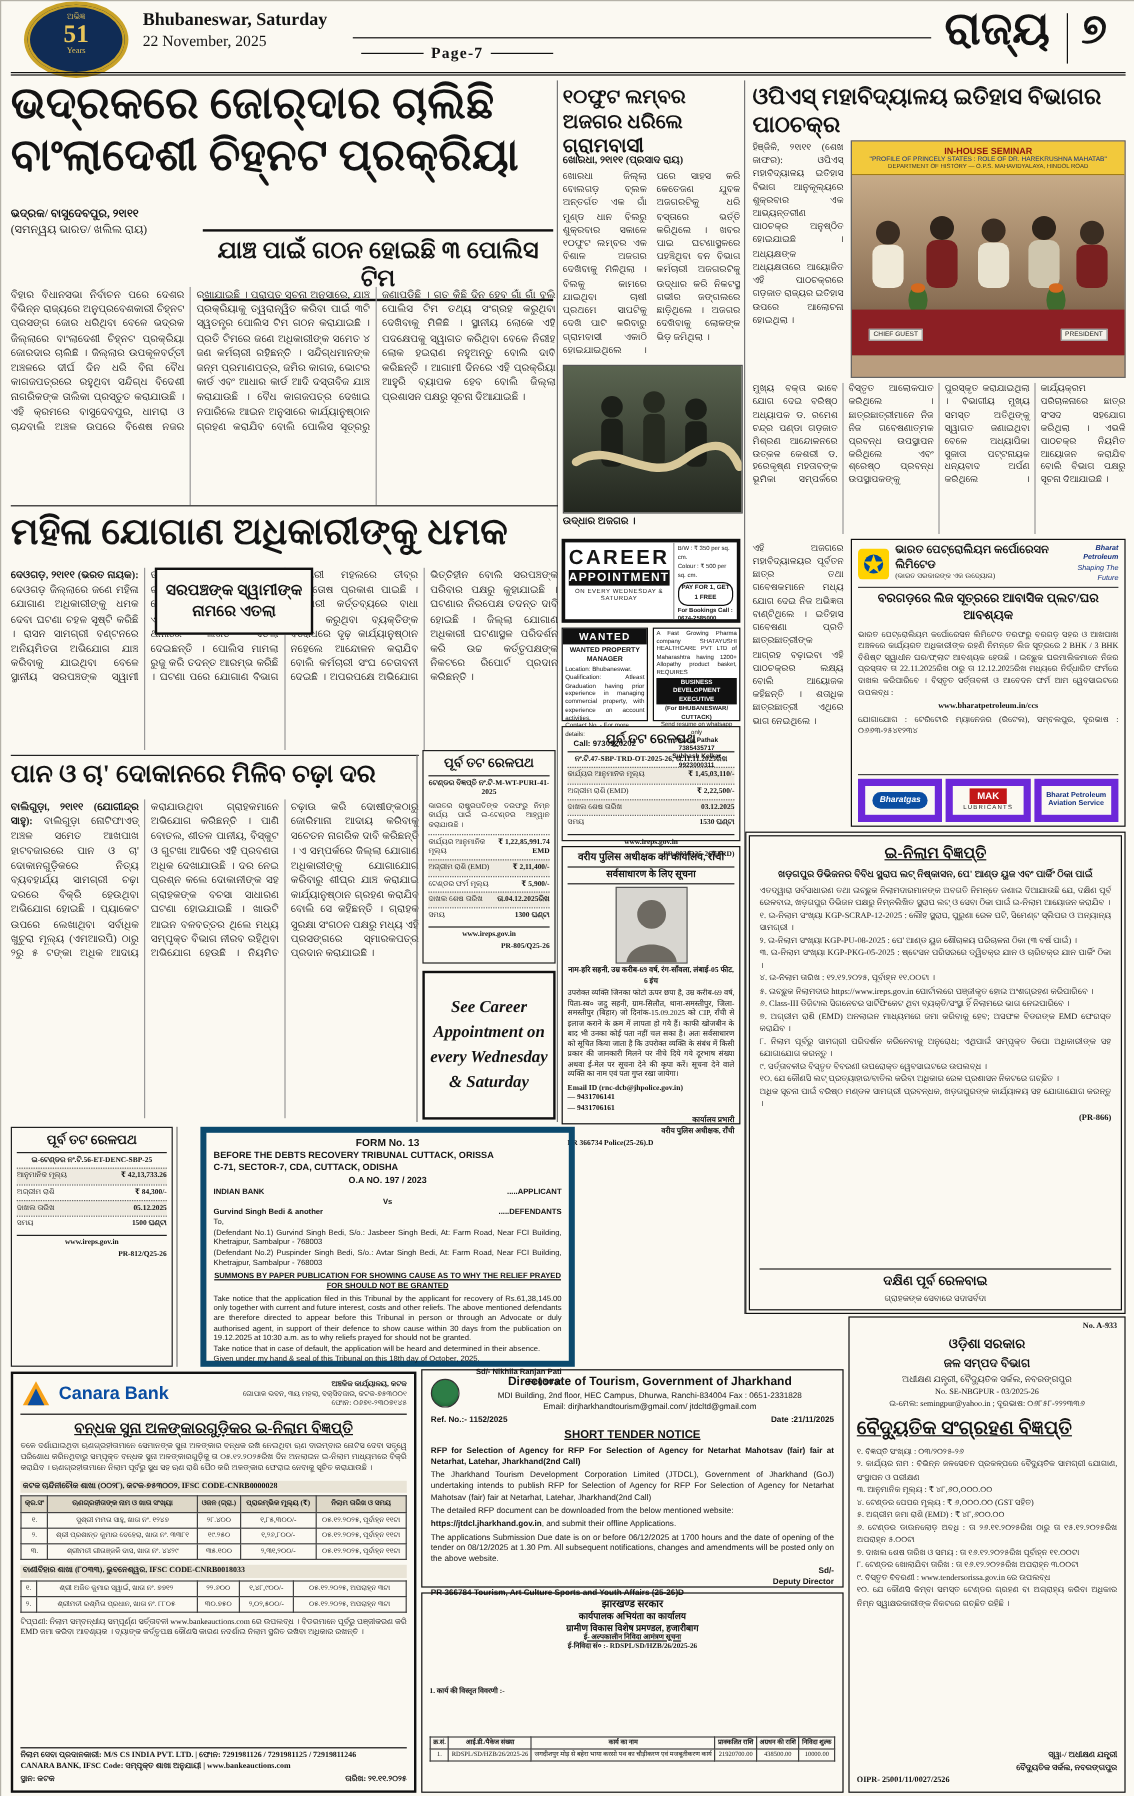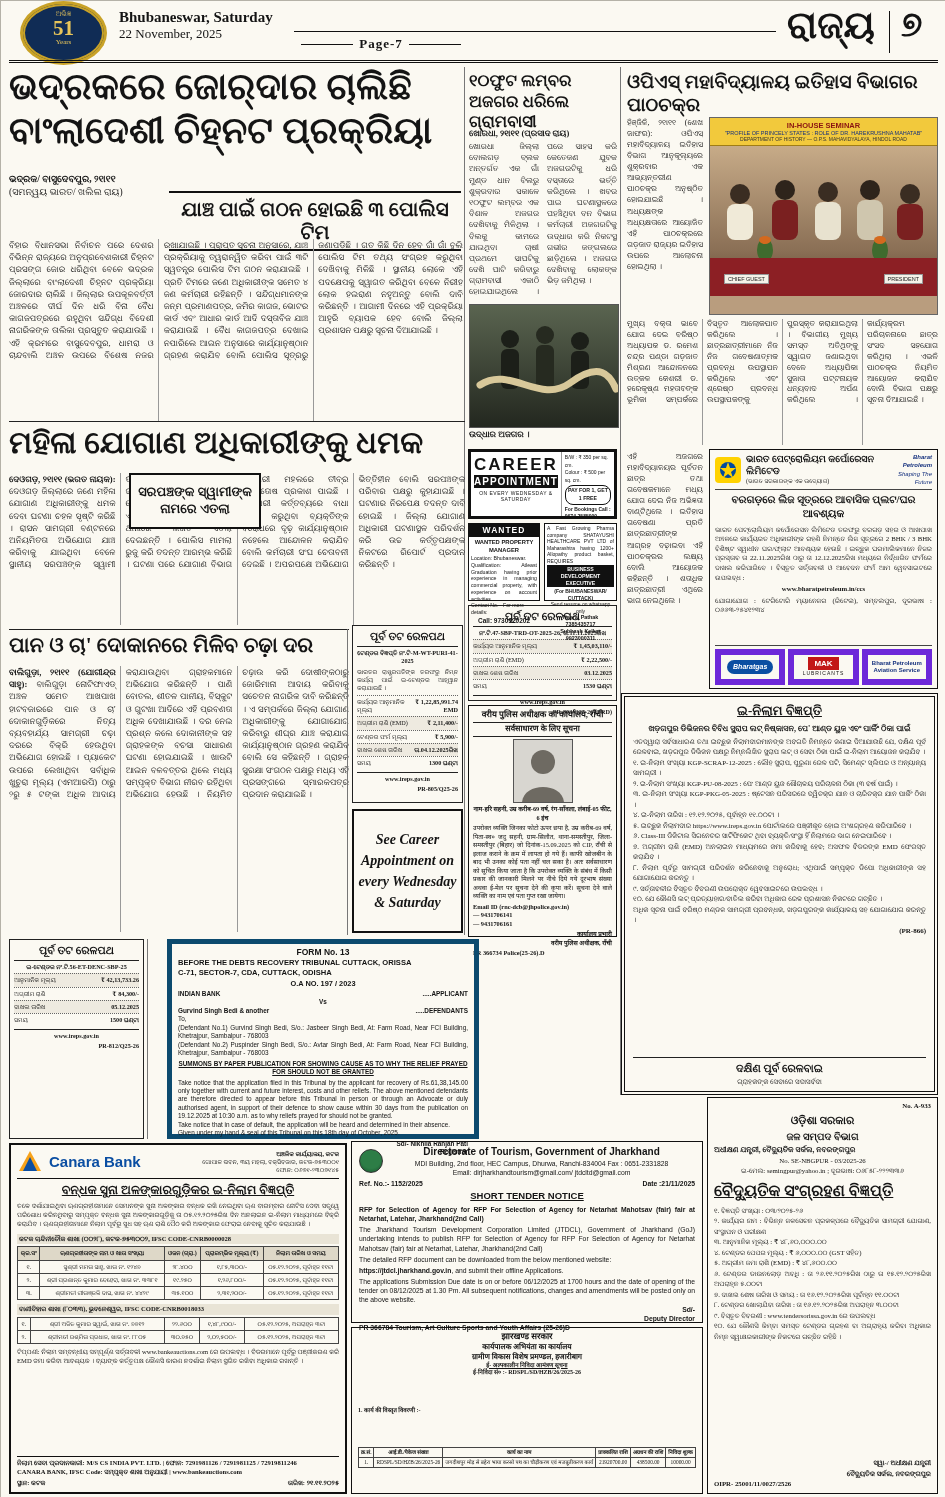--- a/index.html
+++ b/index.html
@@ -214,21 +214,21 @@
   .ea-pr{text-align:right;font-weight:bold;}
   .ea-org{margin-top:auto;text-align:center;font-weight:bold;font-size:11px;border-top:1px solid #222;padding-top:2px;}
   .ea-orgsub{text-align:center;font-size:7px;}
 
   
   .odisha{left:706px;top:1096px;width:231px;height:397px;border:1.5px solid #111;box-sizing:border-box;padding:3px 6px;
           font-size:6.8px;line-height:1.55;display:flex;flex-direction:column;}
   .od-no{text-align:right;font-weight:bold;}
   .od-g1{font-size:11px;font-weight:bold;text-align:center;}
   .od-g2{font-size:10px;font-weight:bold;text-align:center;font-family:Liberation Serif, serif;}
-  .od-g3{font-size:7.5px;font-weight:bold;text-align:left;}
+  .od-g3{font-size:7.5px;font-weight:normal;text-align:center;}
   .od-g4{text-align:center;}
   .od-title{font-size:16px;font-weight:bold;text-align:left;text-decoration:underline;margin:2px 0;}
   .od-items{text-align:justify;}
   .od-sign{text-align:right;font-weight:bold;margin-top:auto;}
   .od-oipr{font-weight:bold;}
 </style>
 </head>
 <body>
 
 <div class="page">

